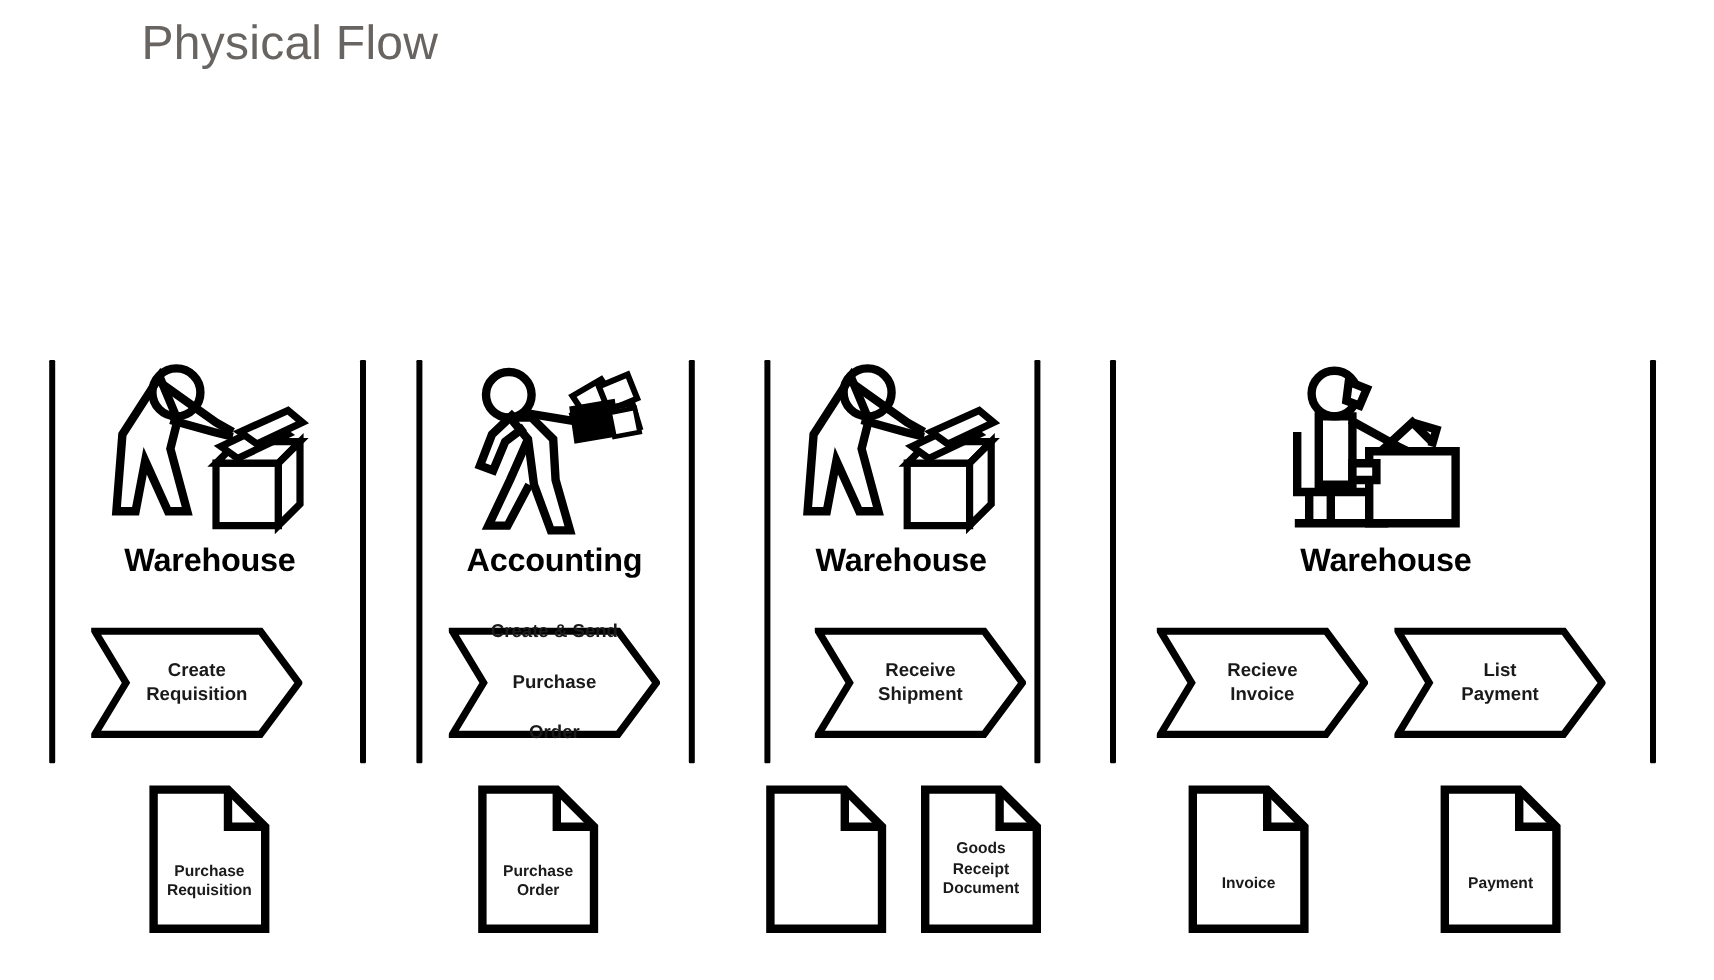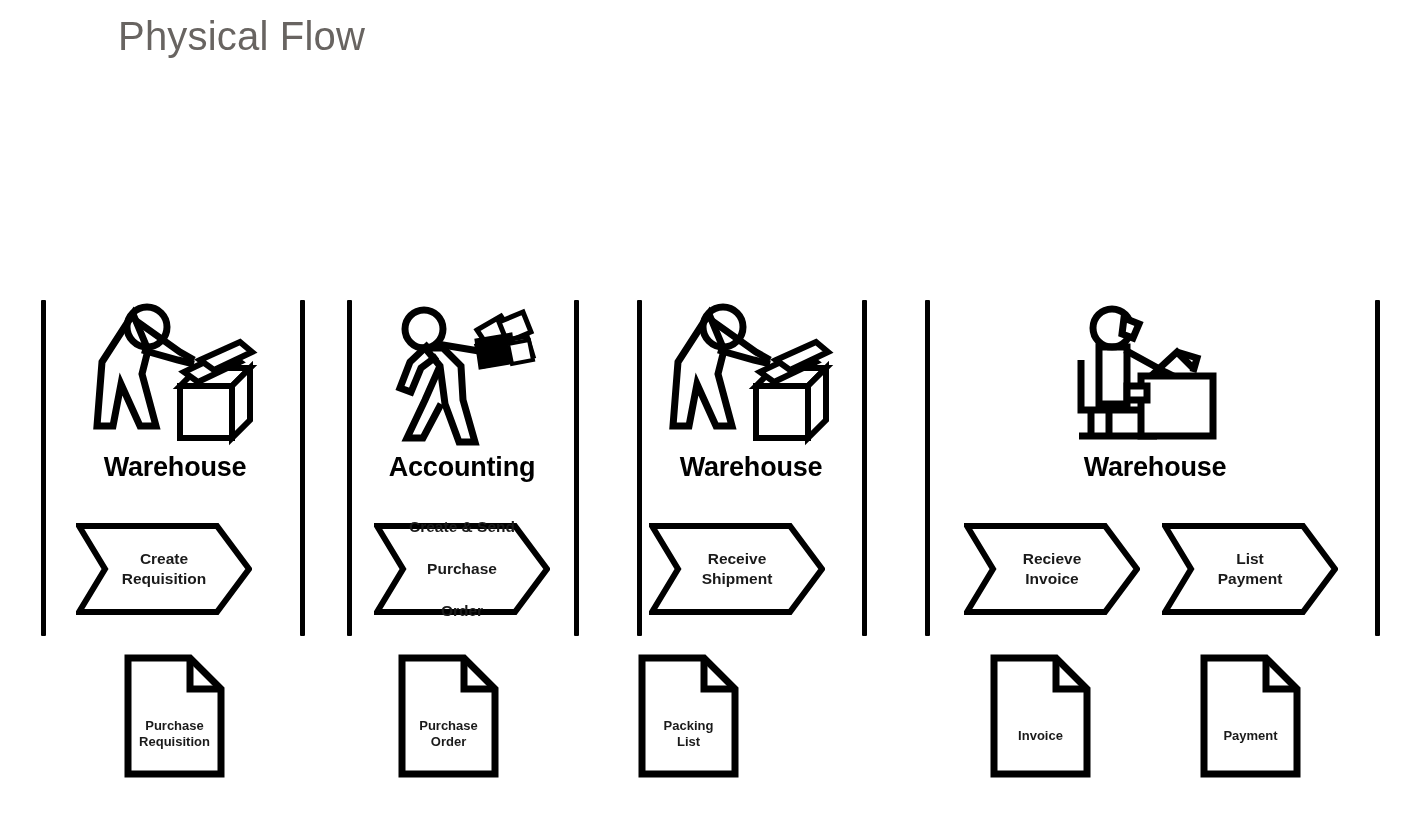--- a/index.html
+++ b/index.html
@@ -271,41 +271,48 @@
           <path d="M100 86 L100 138 L152 138 L152 86 Z"></path>
           <path d="M100 86 L118 68 L170 68 L152 86 Z"></path>
           <path d="M152 86 L170 68 L170 120 L152 138 Z"></path>
           <path d="M104 72 L146 52 L160 62 L118 82 Z"></path>
           <path d="M120 60 L160 42 L172 52 L134 70 Z"></path>
         </g>
       </svg>
       <span class="lane-label">Warehouse</span>
     </div>
 
-    <div class="chevron-row" style="left:4px;align-items:center;">
+    <div class="chevron-row" style="left:34px;align-items:center;">
       <div class="chevron">
         <svg width="176" height="92" viewBox="0 0 176 92">
           <polygon points="3,3 141,3 173,46 141,89 3,89 29,46" fill="#ffffff" stroke="#000000" stroke-width="6" stroke-linejoin="miter"></polygon>
         </svg>
         <div class="chevron-text">
           <span class="tline">Receive</span>
           <span class="tline">Shipment</span>
         </div>
       </div>
     </div>
 
     <div class="doc-row" style="left:-7px;">
       <div class="doc">
         <svg width="101" height="124" viewBox="0 0 101 124">
           <path d="M4 4 L66 4 L97 35 L97 120 L4 120 Z" fill="#ffffff" stroke="#000000" stroke-width="7" stroke-linejoin="miter"></path>
           <path d="M66 4 L66 35 L97 35" fill="none" stroke="#000000" stroke-width="7" stroke-linejoin="miter"></path>
         </svg>
-        <div class="doc-text">
-          <span class="tline">Packing</span>
-          <span class="tline">List</span>
+      </div>
+      <div class="doc">
+        <svg width="101" height="124" viewBox="0 0 101 124">
+          <path d="M4 4 L66 4 L97 35 L97 120 L4 120 Z" fill="#ffffff" stroke="#000000" stroke-width="7" stroke-linejoin="miter"></path>
+          <path d="M66 4 L66 35 L97 35" fill="none" stroke="#000000" stroke-width="7" stroke-linejoin="miter"></path>
+        </svg>
+        <div class="doc-text" style="top:30px; left:-2px; width:105px;">
+          <span class="tline">Goods</span>
+          <span class="tline">Receipt</span>
+          <span class="tline">Document</span>
         </div>
       </div>
     </div>
   </div>
 
   <div class="lane" style="left:960px; width:390px;">
     <div class="lane-head">
       <svg class="lane-icon" width="180" height="150" viewBox="0 0 180 150">
         <g fill="#fff" stroke="#000" stroke-width="7" stroke-linejoin="miter">
           <circle cx="47" cy="28" r="19"></circle>

